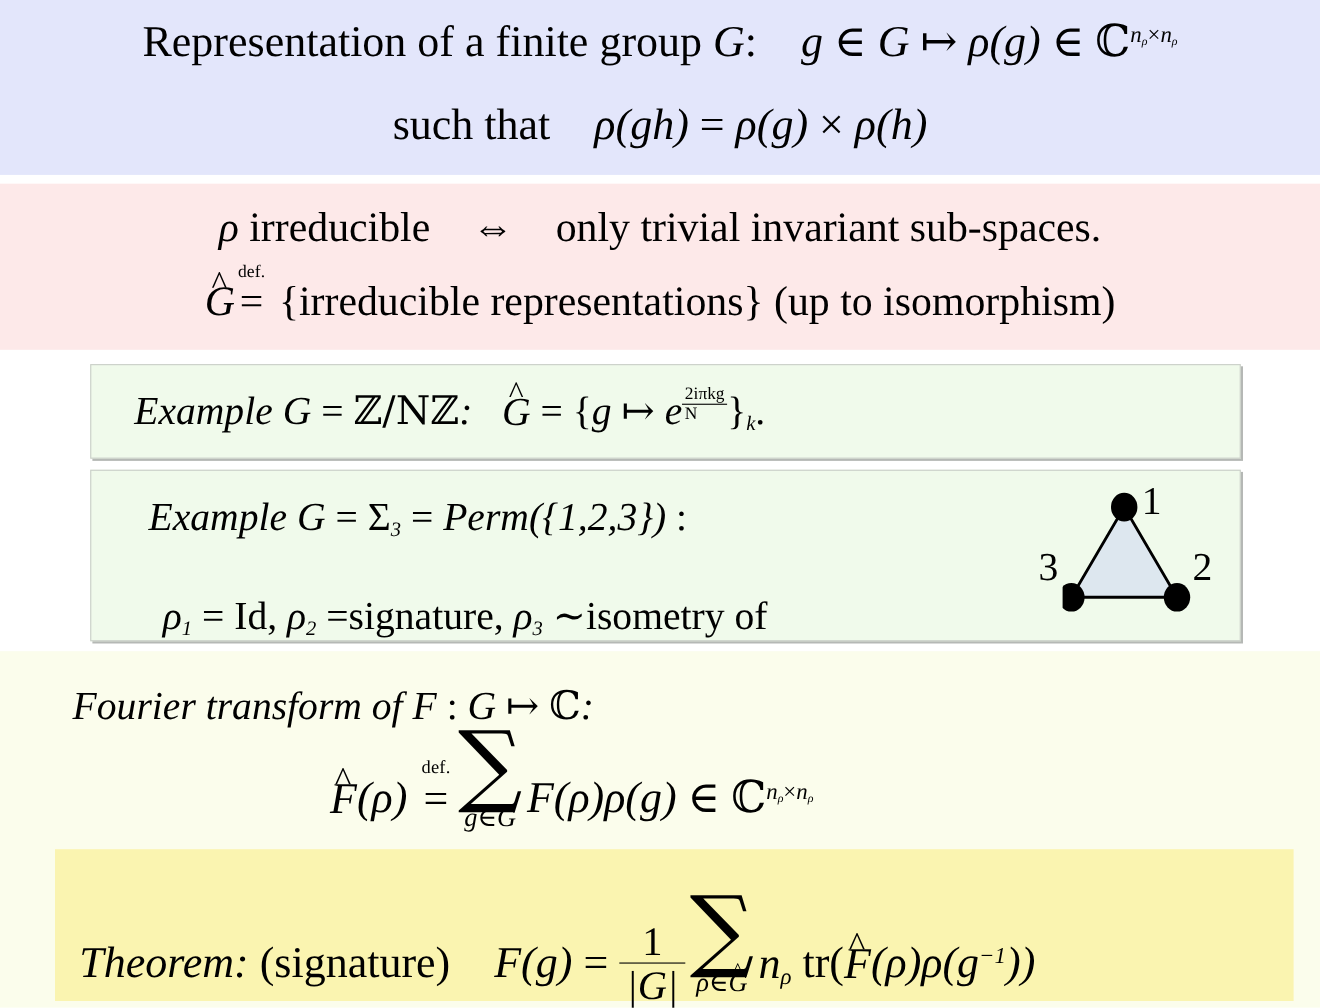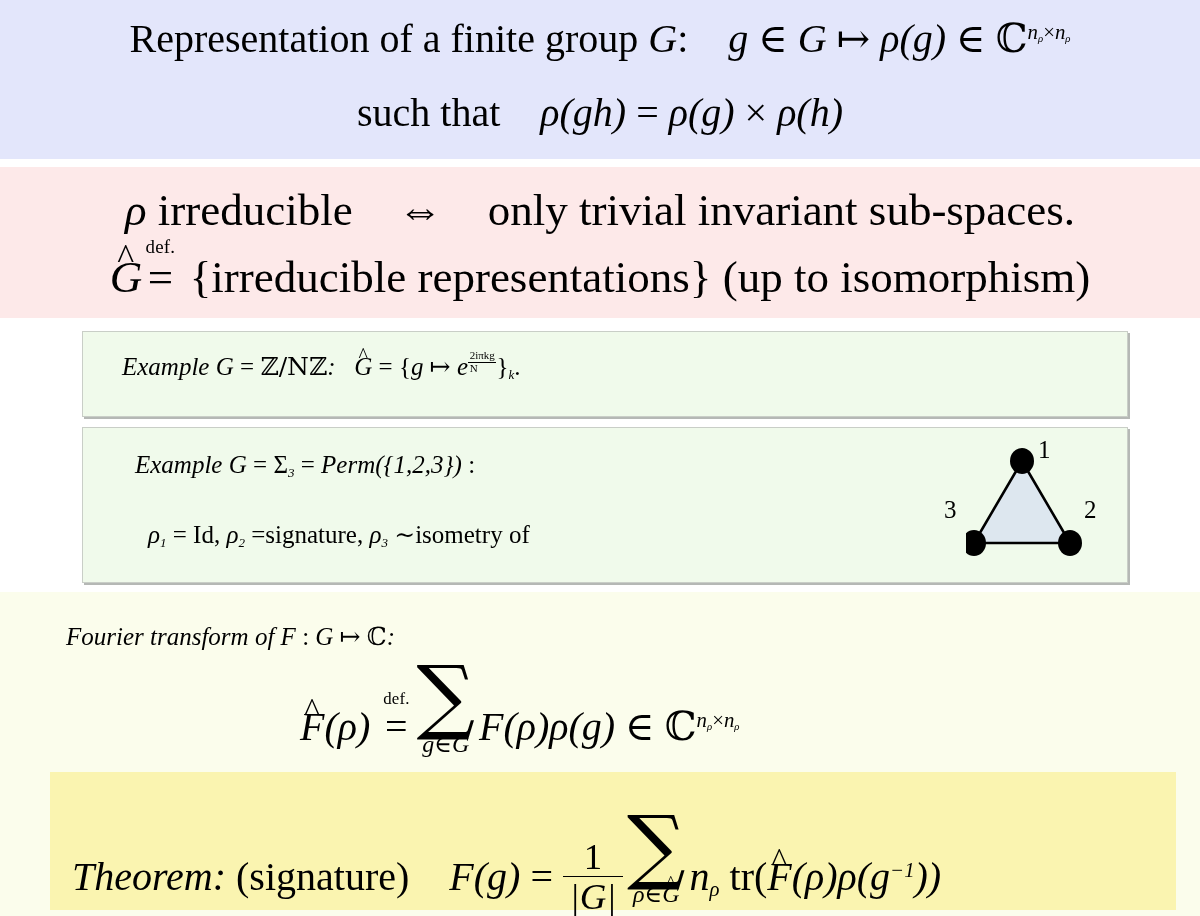--- a/index.html
+++ b/index.html
@@ -63,22 +63,22 @@
   .center-line {
     position: absolute;
     left: 0;
     width: 1200px;
     text-align: center;
     white-space: nowrap;
     line-height: 1.0;
   }
 
   .t-main   { font-size: 40px; }
-  .t-mid    { font-size: 45px; }
-  .t-ex     { font-size: 25px; }
+  .t-mid    { font-size: 38px; }
+  .t-ex     { font-size: 36px; }
 
   .mathit {
     font-style: italic;
     font-family: "Liberation Serif", "DejaVu Serif", serif;
   }
   .upr { font-style: normal; }
 
   
   .var { font-style: italic; }
   .bb  { font-family: "DejaVu Serif", "Liberation Serif", serif; }
@@ -240,21 +240,21 @@
   <div class="line t-ex mathit" style="left: 122px; top: 452px; margin-left: 13px;">
     <span>Example</span>
     <span>G</span>
     <span class="upr">=</span>
     <span><span class="upr">Σ</span><sub class="sm upr">3</sub></span>
     <span class="upr">=</span>
     <span>Perm</span><span>({1,2,3})</span>
     <span class="upr">:</span>
   </div>
 
-  <div class="line t-ex" style="left: 148px; top: 522px;">
+  <div class="line t-ex" style="left: 148px; top: 542px;">
     <span class="var"><span>ρ</span><sub class="sm upr">1</sub></span>
     <span>=</span>
     <span>Id,</span>
     <span class="var"><span>ρ</span><sub class="sm upr">2</sub></span>
     <span>=</span><span>signature,</span>
     <span class="var"><span>ρ</span><sub class="sm upr">3</sub></span>
     <span>∼</span><span>isometry of</span>
   </div>
 
   <div class="tri-fig">

